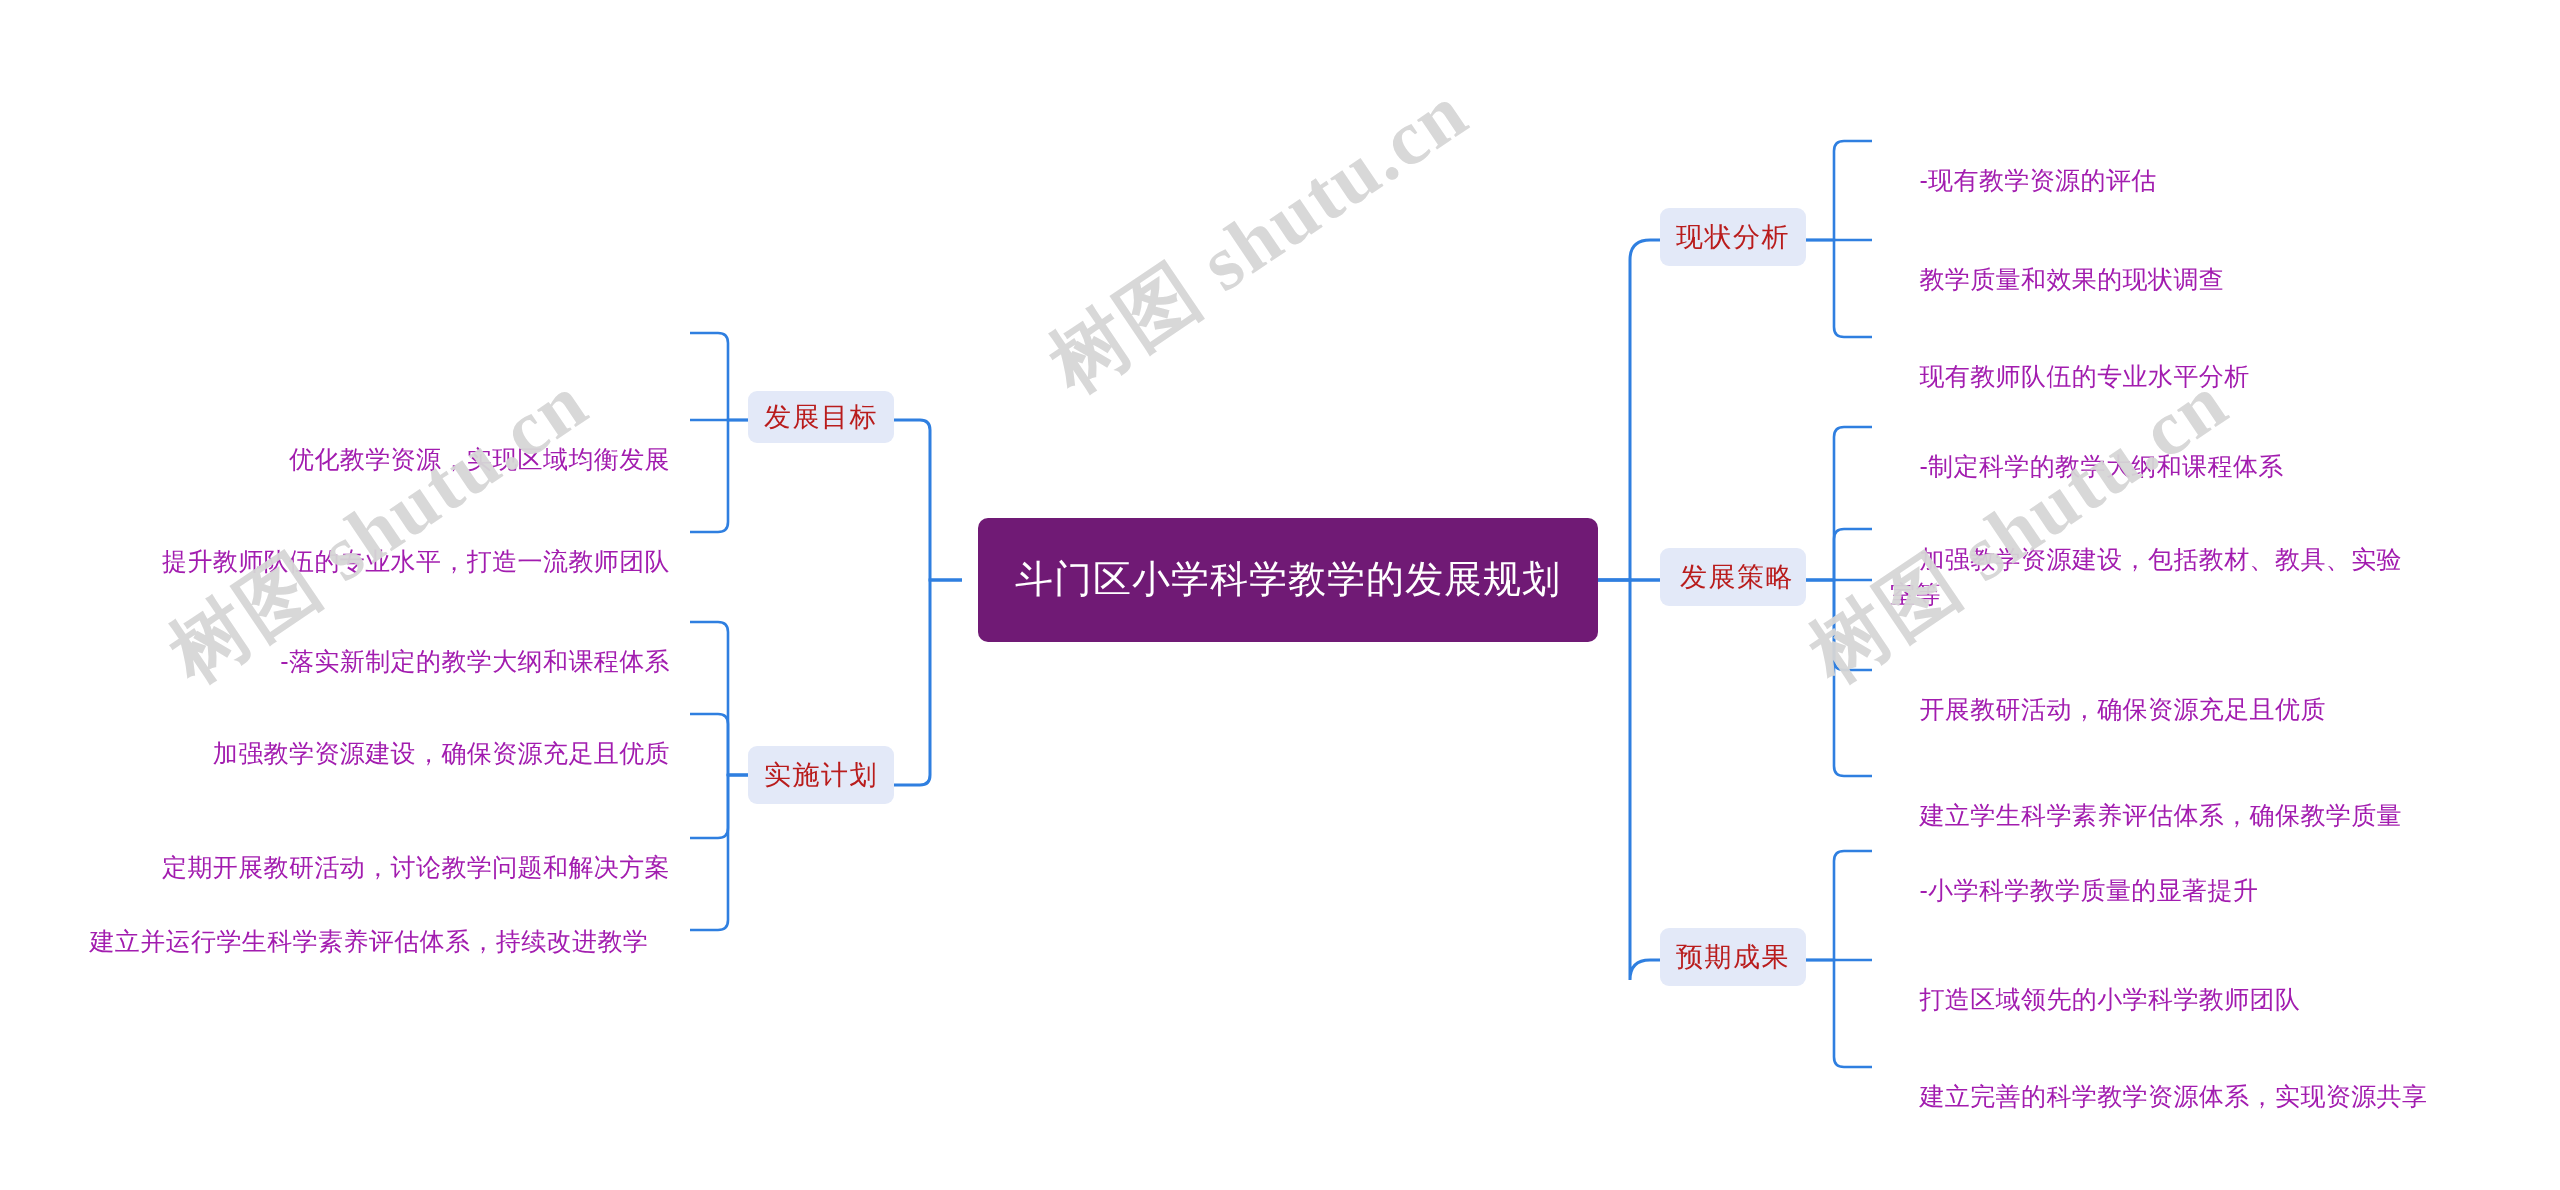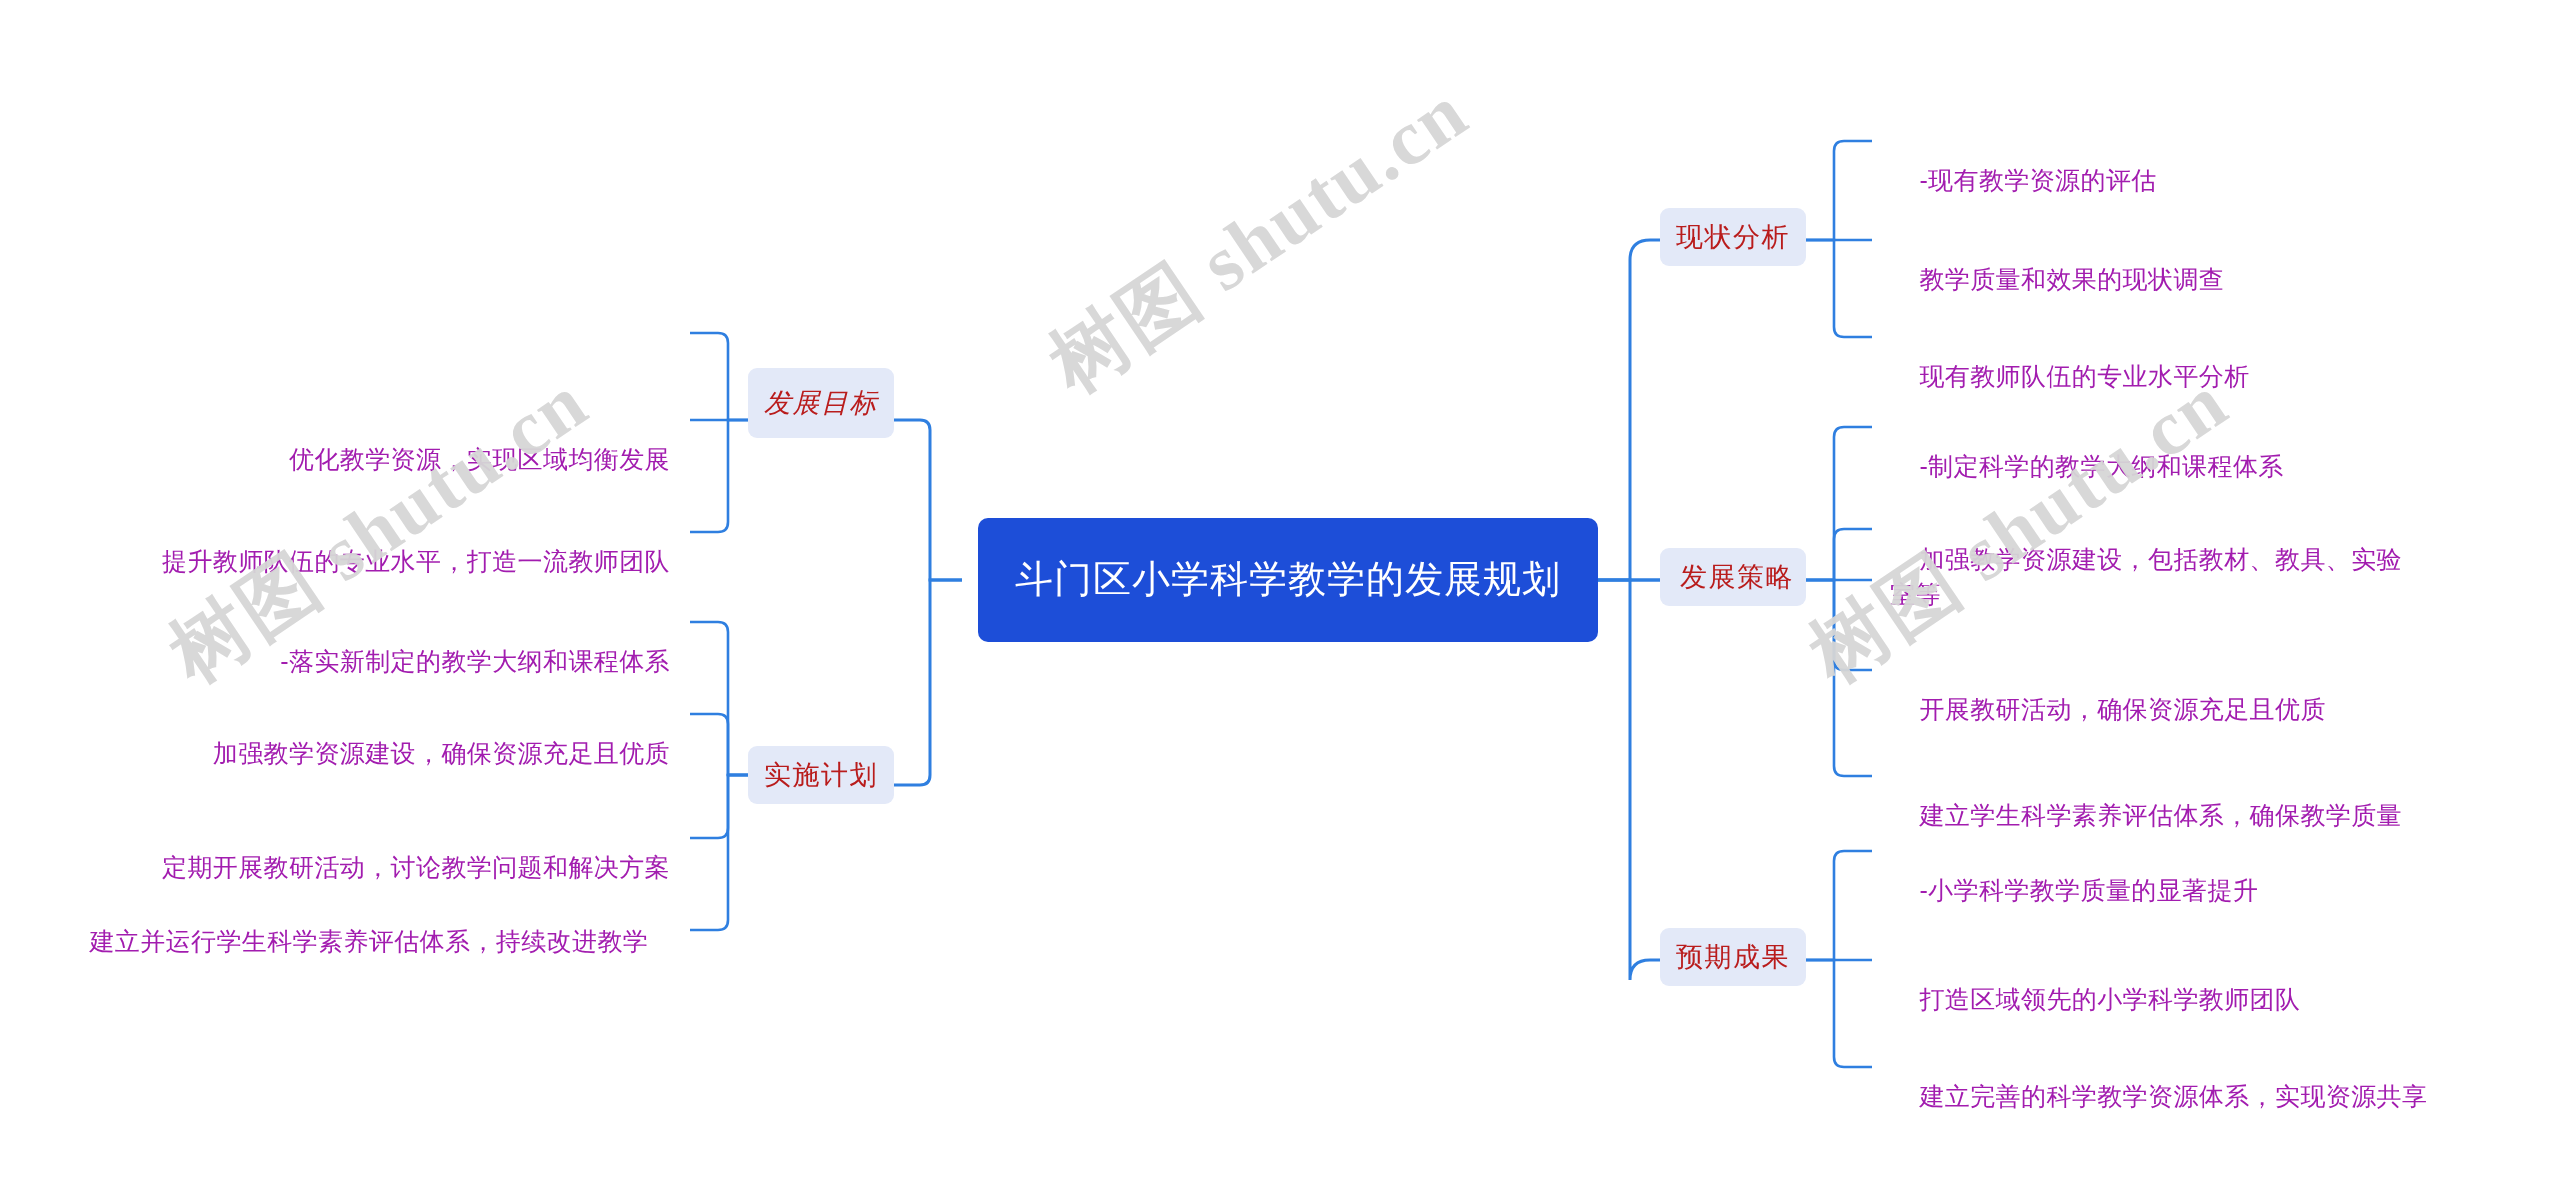--- a/index.html
+++ b/index.html
@@ -53,21 +53,21 @@
   #links path { fill: none; stroke: #2f7fe0; stroke-width: 3; }
   #links path.thin { stroke-width: 2.6; }
 
   
   .node {
     position: absolute;
     z-index: 2;
   }
 
   .root-node {
-    background: #1d4ed8;
+    background: #701a75;
     color: #ffffff;
     border-radius: 10px;
     font-size: 38px;
     line-height: 1.35;
     text-align: center;
     display: flex;
     align-items: center;
     justify-content: center;
     padding: 14px 24px;
     letter-spacing: 1px;
@@ -183,21 +183,21 @@
   <div class="leaf right" style="left:1890px; top:837px; width:600px;">
     <span>-小学科学教学质量的显著提升</span>
   </div>
   <div class="leaf right" style="left:1890px; top:946px; width:600px;">
     <span>打造区域领先的小学科学教师团队</span>
   </div>
   <div class="leaf right" style="left:1890px; top:1043px; width:600px;">
     <span>建立完善的科学教学资源体系，实现资源共享</span>
   </div>
 
-  <div class="node branch-node" style="left:748px; top:368px; width:146px; height:70px;font-style:italic;">
+  <div class="node branch-node" style="left:748px; top:391px; width:146px; height:52px;">
     <span>发展目标</span>
   </div>
 
   <div class="node branch-node" style="left:748px; top:746px; width:146px; height:58px;">
     <span>实施计划</span>
   </div>
 
   <div class="leaf left" style="left:60px; top:406px; width:610px;">
     <span>优化教学资源，实现区域均衡发展</span>
   </div>

